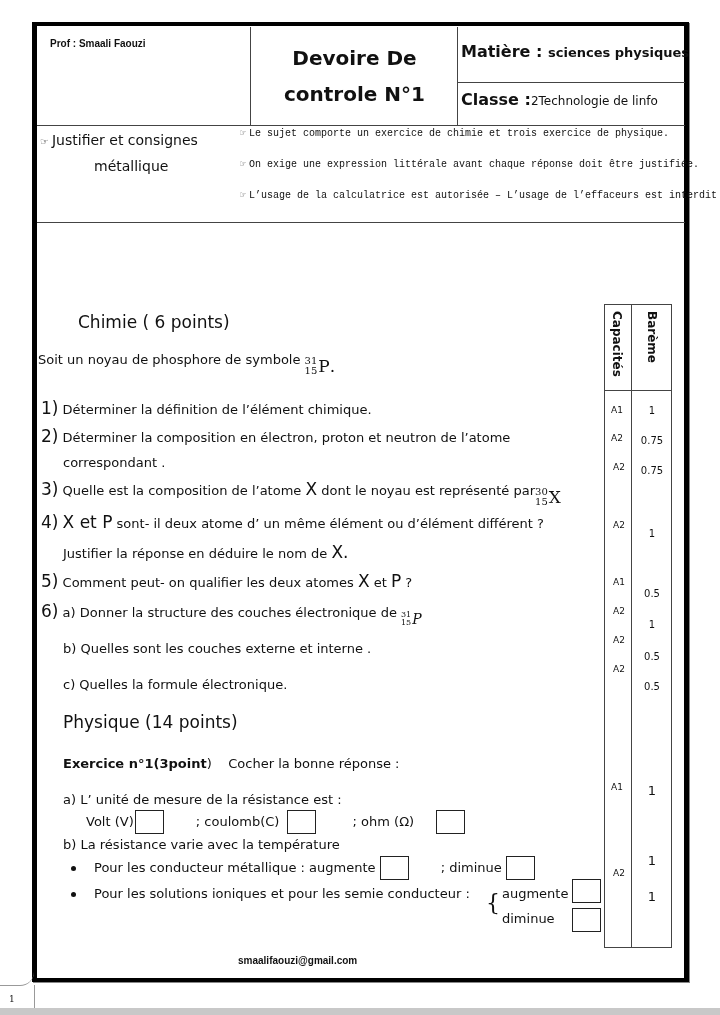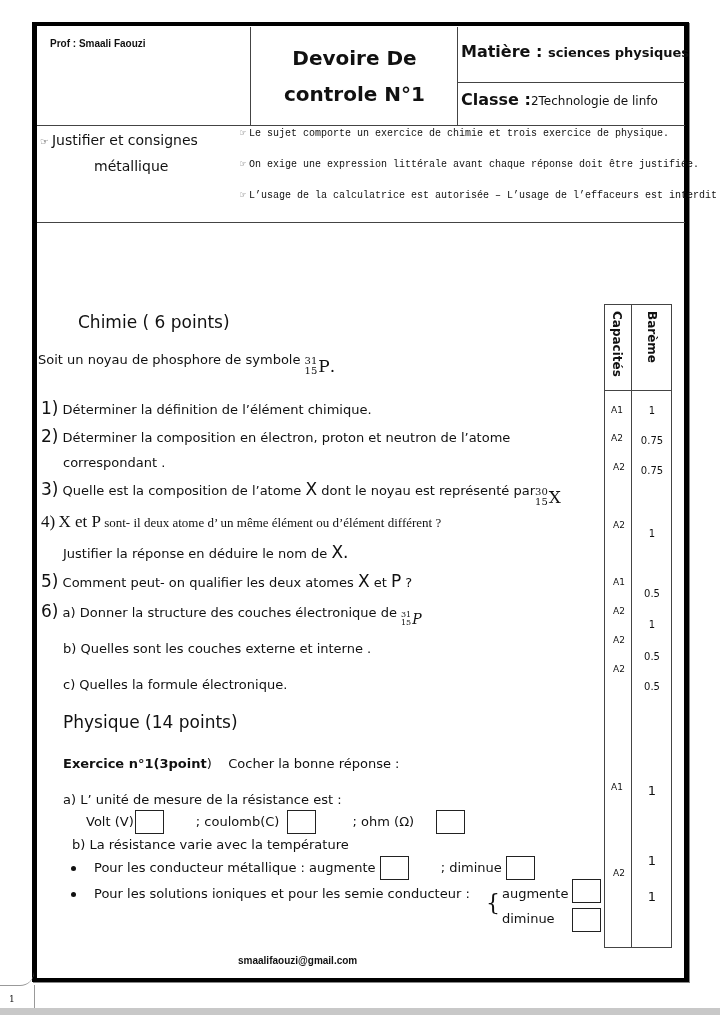--- a/index.html
+++ b/index.html
@@ -127,21 +127,21 @@
 <div class="abs txt" style="left:41px;top:398px;"><span class="num">1)</span> <span>Déterminer la définition de l’élément chimique.</span></div>
 <div class="abs txt" style="left:41px;top:426px;"><span class="num">2)</span> <span>Déterminer la composition en électron, proton et neutron de l’atome</span></div>
 <div class="abs txt" style="left:63px;top:455px;">correspondant .</div>
 <div class="abs txt" style="left:41px;top:479px;"><span class="num">3)</span> <span>Quelle est la composition de l’atome </span><span class="big">X</span><span>  dont le noyau est représenté par</span><span class="iso">
       <span class="sc">
         <span>30</span>
         <span>15</span>
       </span>
       <span class="sym">X</span>
     </span></div>
-<div class="abs txt" style="left:41px;top:512px;font-family:Liberation Serif, serif;"><span class="num">4)</span> <span class="big">X et P</span><span> sont- il deux atome d’ un même élément ou d’élément différent ?</span></div>
+<div class="abs txt" style="left:41px;top:512px;"><span class="num">4)</span> <span class="big">X et P</span><span> sont- il deux atome d’ un même élément ou d’élément différent ?</span></div>
 <div class="abs txt" style="left:63px;top:542px;"><span>Justifier la réponse en déduire le nom de </span><span class="big">X.</span></div>
 <div class="abs txt" style="left:41px;top:571px;"><span class="num">5)</span> <span>Comment peut- on qualifier les deux atomes </span><span class="big">X</span><span> et </span><span class="big">P</span><span> ?</span></div>
 <div class="abs txt" style="left:41px;top:601px;"><span class="num">6)</span> <span>a) Donner la structure des couches électronique de </span><span class="iso italic small">
       <span class="sc">
         <span>31</span>
         <span>15</span>
       </span>
       <span class="sym">P</span>
     </span></div>
 <div class="abs txt" style="left:63px;top:641px;">b) Quelles sont les couches externe et interne .</div>
@@ -149,21 +149,21 @@
 
 <div class="abs physique-title">Physique (14 points)</div>
 <div class="abs txt" style="left:63px;top:756px;"><b>Exercice n°1(3point</b><span>)</span>&nbsp;&nbsp;&nbsp;&nbsp;<span>Cocher  la bonne réponse  :</span></div>
 
 <div class="abs txt" style="left:63px;top:792px;">a)  L’ unité de mesure de la résistance est :</div>
 <div class="abs txt" style="left:86px;top:810px;">
   <span>Volt (V)</span><span class="chk" style="margin-left:1px;"></span>
   <span style="margin-left:28px;">; coulomb(C)</span><span class="chk" style="margin-left:8px;"></span>
   <span style="margin-left:32px;">;  ohm (Ω)</span><span class="chk" style="margin-left:22px;"></span>
 </div>
-<div class="abs txt" style="left:72px;top:837px;">b)   La résistance varie avec la température</div>
+<div class="abs txt" style="left:63px;top:837px;">b)   La résistance varie avec la température</div>
 <div class="abs txt" style="left:71px;top:856px;">
   <span class="bullet"></span><span>Pour les conducteur métallique : augmente</span><span class="chk" style="margin-left:4px;"></span>
   <span style="margin-left:28px;">; diminue</span><span class="chk" style="margin-left:4px;"></span>
 </div>
 <div class="abs txt" style="left:71px;top:886px;">
   <span class="bullet"></span><span>Pour les solutions ioniques et pour les semie conducteur :</span>
 </div>
 <div class="abs brace" style="left:486px;top:894px;">{</div>
 <div class="abs txt" style="left:502px;top:886px;">augmente</div>
 <div class="abs chk" style="left:572px;top:879px;"></div>

